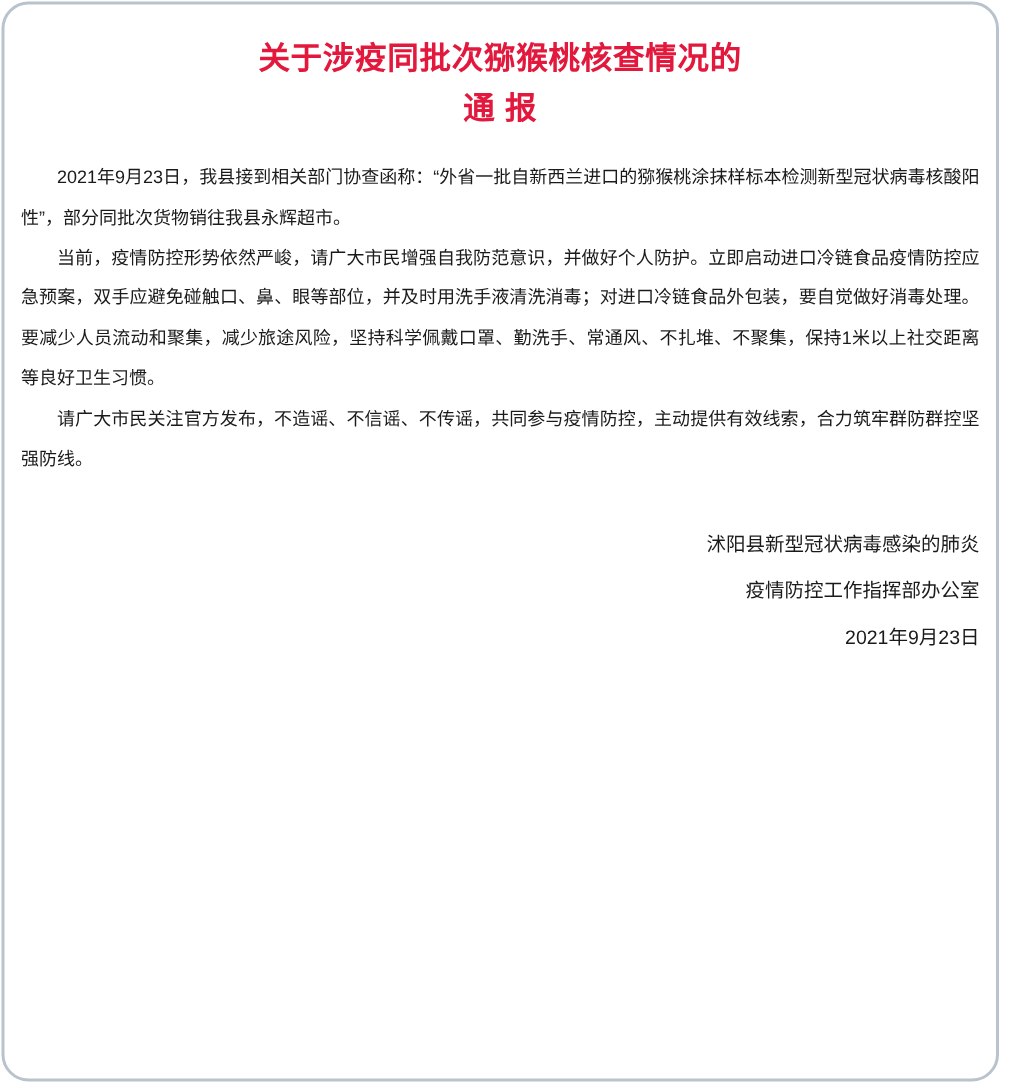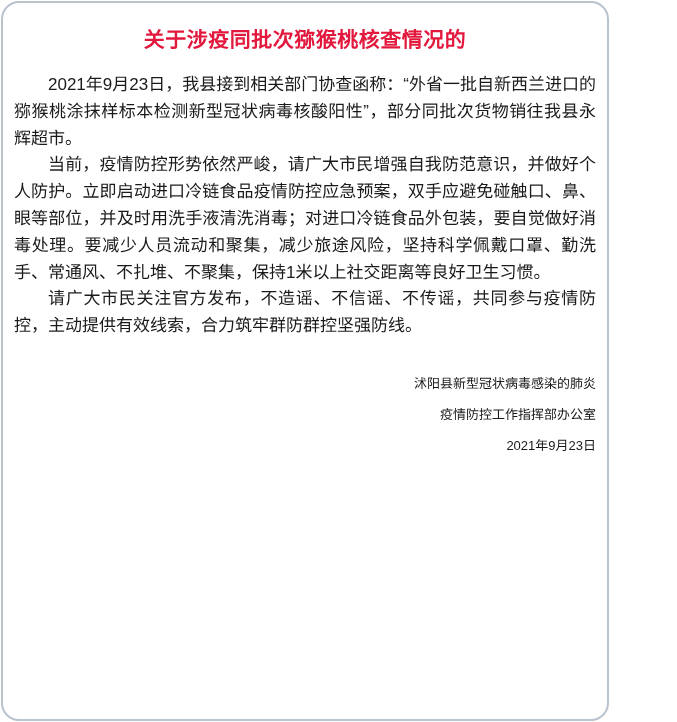--- a/index.html
+++ b/index.html
@@ -9,42 +9,42 @@
     --bg: #ffffff;
   }
   * { margin: 0; padding: 0; box-sizing: border-box; }
   html, body {
     width: 677px;
     background: var(--bg);
     font-family: "Liberation Sans", "DejaVu Sans", sans-serif;
   }
   body { height: 722px; overflow: hidden; }
   .page {
-    width: 608px;
+    width: 665px;
     height: 720px;
     margin: 1px;
     background: var(--bg);
     border: 2px solid var(--border-color);
     border-radius: 18px;
     padding: 20px 11px 14px 11px;
     overflow: hidden;
   }
   .title-block { text-align: center; }
   .title-line {
     color: var(--accent);
     font-weight: bold;
     font-size: 21px;
     line-height: 33px;
     letter-spacing: 0.5px;
   }
   .notice-body {
     margin-top: 16px;
   }
   .notice-body p {
-    font-size: 17px;
+    font-size: 12px;
     line-height: 26.8px;
     color: var(--body-text);
     text-align: justify;
     text-indent: 2em;
     word-break: break-all;
   }
   .notice-body p.highlight {
     color: var(--accent);
     font-weight: bold;
   }
@@ -58,20 +58,21 @@
     color: var(--body-text);
   }
 </style>
 </head>
 <body>
 
 <div class="page">
 
   <div class="title-block">
     <div class="title-line">关于涉疫同批次猕猴桃核查情况的</div>
+    <div class="title-line">通  报</div>
   </div>
 
   <div class="notice-body">
     <p>2021年9月23日，我县接到相关部门协查函称：“外省一批自新西兰进口的猕猴桃涂抹样标本检测新型冠状病毒核酸阳性”，部分同批次货物销往我县永辉超市。</p>
     <p>当前，疫情防控形势依然严峻，请广大市民增强自我防范意识，并做好个人防护。立即启动进口冷链食品疫情防控应急预案，双手应避免碰触口、鼻、眼等部位，并及时用洗手液清洗消毒；对进口冷链食品外包装，要自觉做好消毒处理。要减少人员流动和聚集，减少旅途风险，坚持科学佩戴口罩、勤洗手、常通风、不扎堆、不聚集，保持1米以上社交距离等良好卫生习惯。</p>
     <p>请广大市民关注官方发布，不造谣、不信谣、不传谣，共同参与疫情防控，主动提供有效线索，合力筑牢群防群控坚强防线。</p>
   </div>
 
   <div class="signature">
     <div>沭阳县新型冠状病毒感染的肺炎</div>

